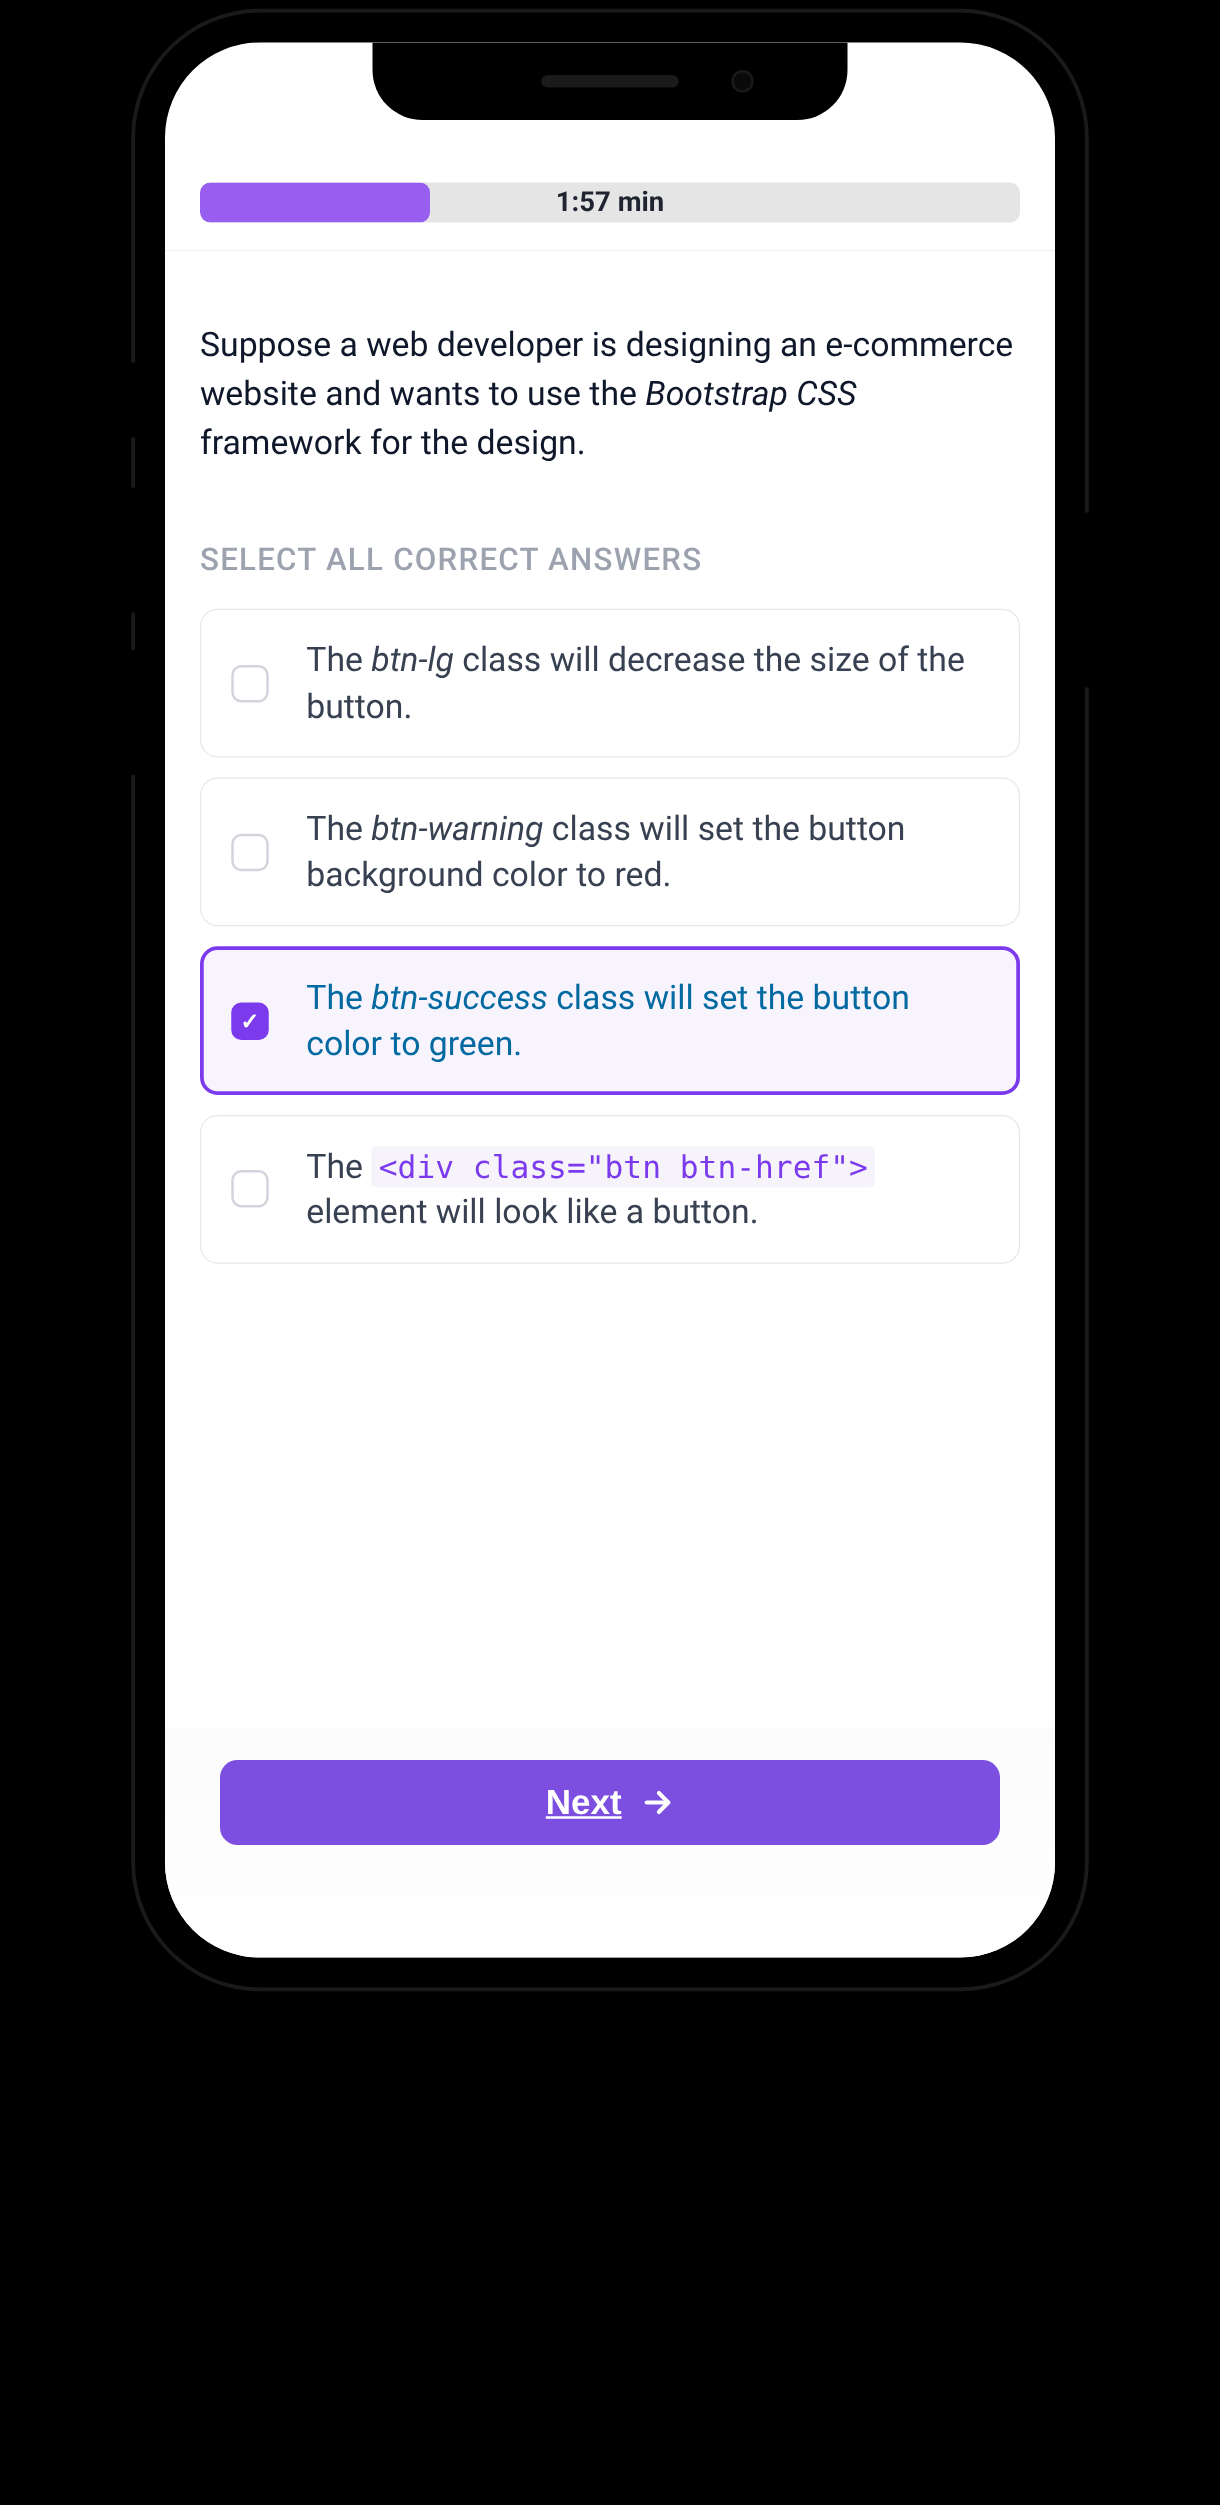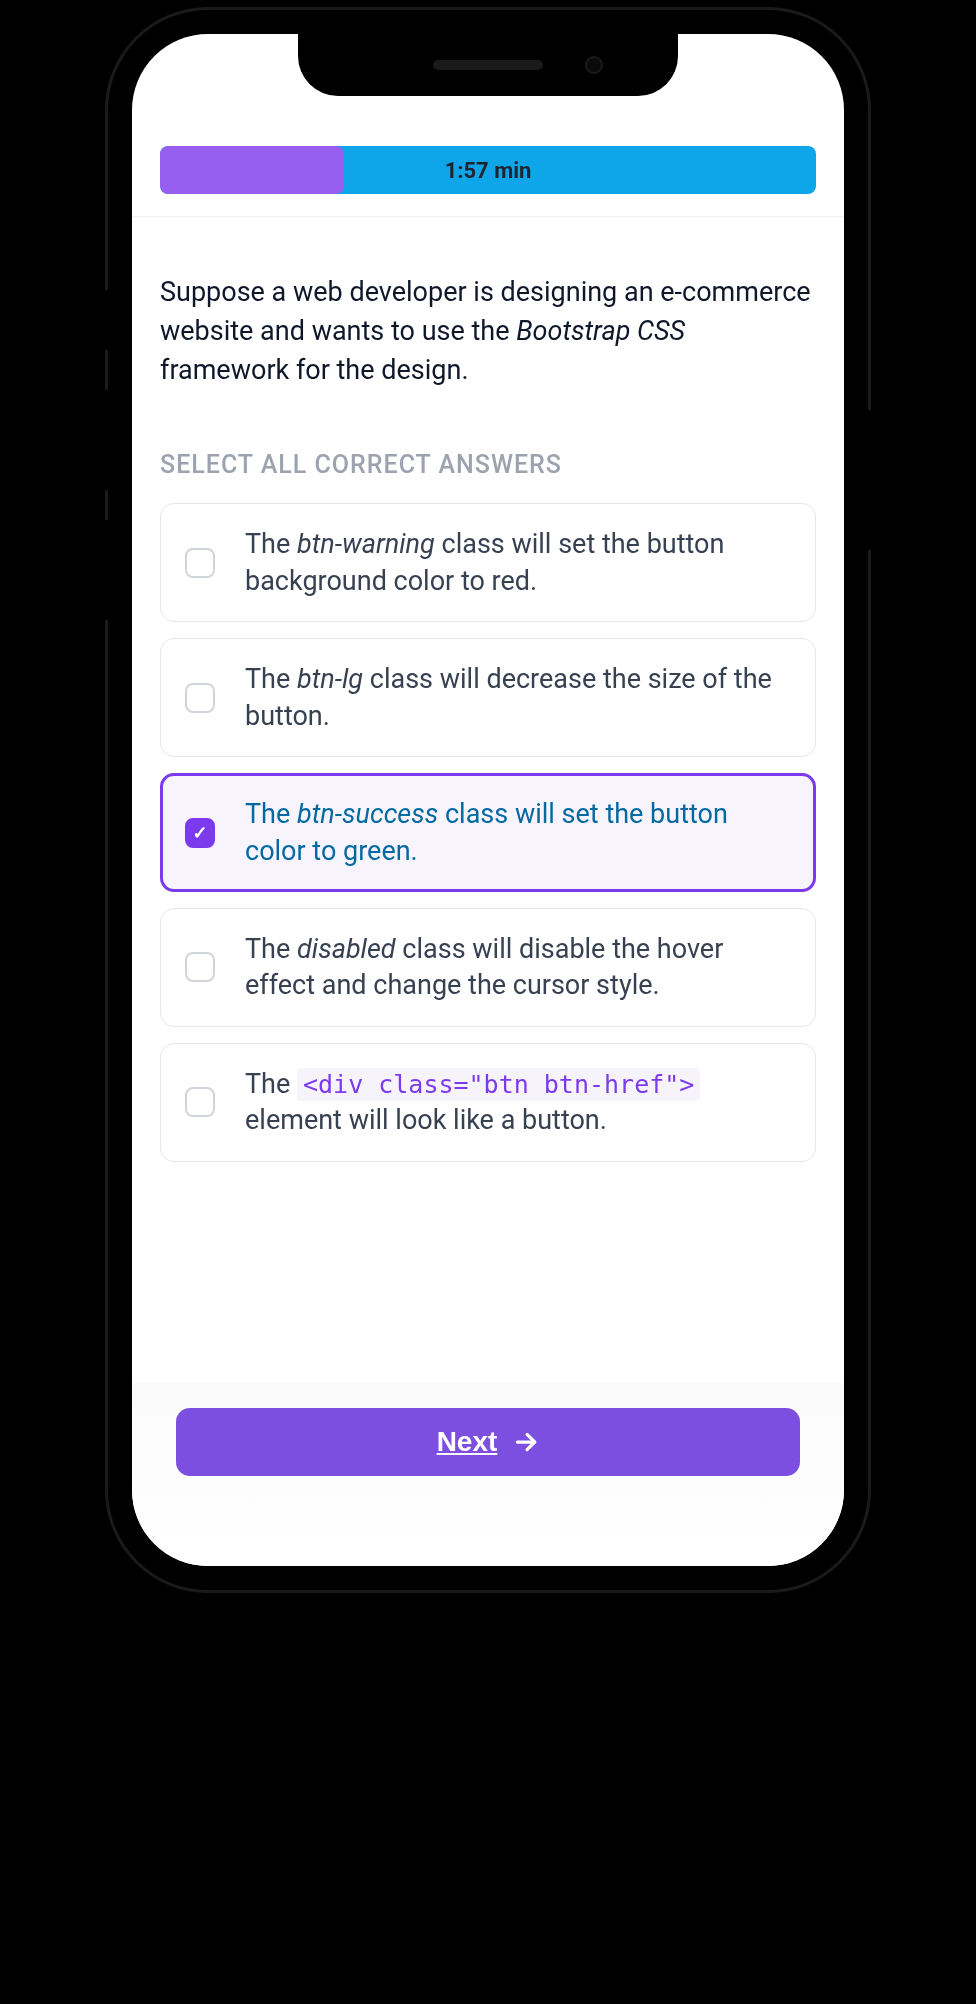--- a/index.html
+++ b/index.html
@@ -79,22 +79,22 @@
       flex-direction: column;
       overflow: hidden;
     }
     .top-bar {
       padding: 112px 28px 22px 28px;
       border-bottom: 1px solid #f1f1f3;
     }
     .progress-container {
       position: relative;
       width: 100%;
-      height: 48px;
-      background: #0ea5e9;
+      height: 32px;
+      background: #e5e5e5;
       border-radius: 8px;
       overflow: hidden;
       display: flex;
       align-items: center;
       justify-content: center;
     }
     .progress-fill {
       position: absolute;
       left: 0;
       top: 0;
@@ -232,35 +232,31 @@
         </div>
       </div>
       <div class="question-area">
         <div class="question-text">
           <p><span>Suppose a web developer is designing an e-commerce website and wants to use the </span><em>Bootstrap CSS</em><span> framework for the design.</span></p>
         </div>
         <div class="instruction">SELECT ALL CORRECT ANSWERS</div>
         <div class="options" id="options">
             <div class="option">
               <div class="checkbox"></div>
-              <div class="option-text"><span>The </span><em>btn-warning</em><span> class will set the button background color to red.</span></div>
+              <div class="option-text"><span>The </span><em>btn-lg</em><span> class will decrease the size of the button.</span></div>
             </div>
             <div class="option">
               <div class="checkbox"></div>
-              <div class="option-text"><span>The </span><em>btn-lg</em><span> class will decrease the size of the button.</span></div>
+              <div class="option-text"><span>The </span><em>btn-warning</em><span> class will set the button background color to red.</span></div>
             </div>
             <div class="option selected">
               <div class="checkbox">
                 <span class="checkmark">✓</span>
               </div>
               <div class="option-text"><span>The </span><em>btn-success</em><span> class will set the button color to green.</span></div>
-            </div>
-            <div class="option">
-              <div class="checkbox"></div>
-              <div class="option-text"><span>The </span><em>disabled</em><span> class will disable the hover effect and change the cursor style.</span></div>
             </div>
             <div class="option">
               <div class="checkbox"></div>
               <div class="option-text"><span>The </span><code>&lt;div class="btn btn-href"&gt;</code><span> element will look like a button.</span></div>
             </div>
           </div>
       </div>
       <div class="footer">
         <button class="next-btn">
           <span>Next</span>

